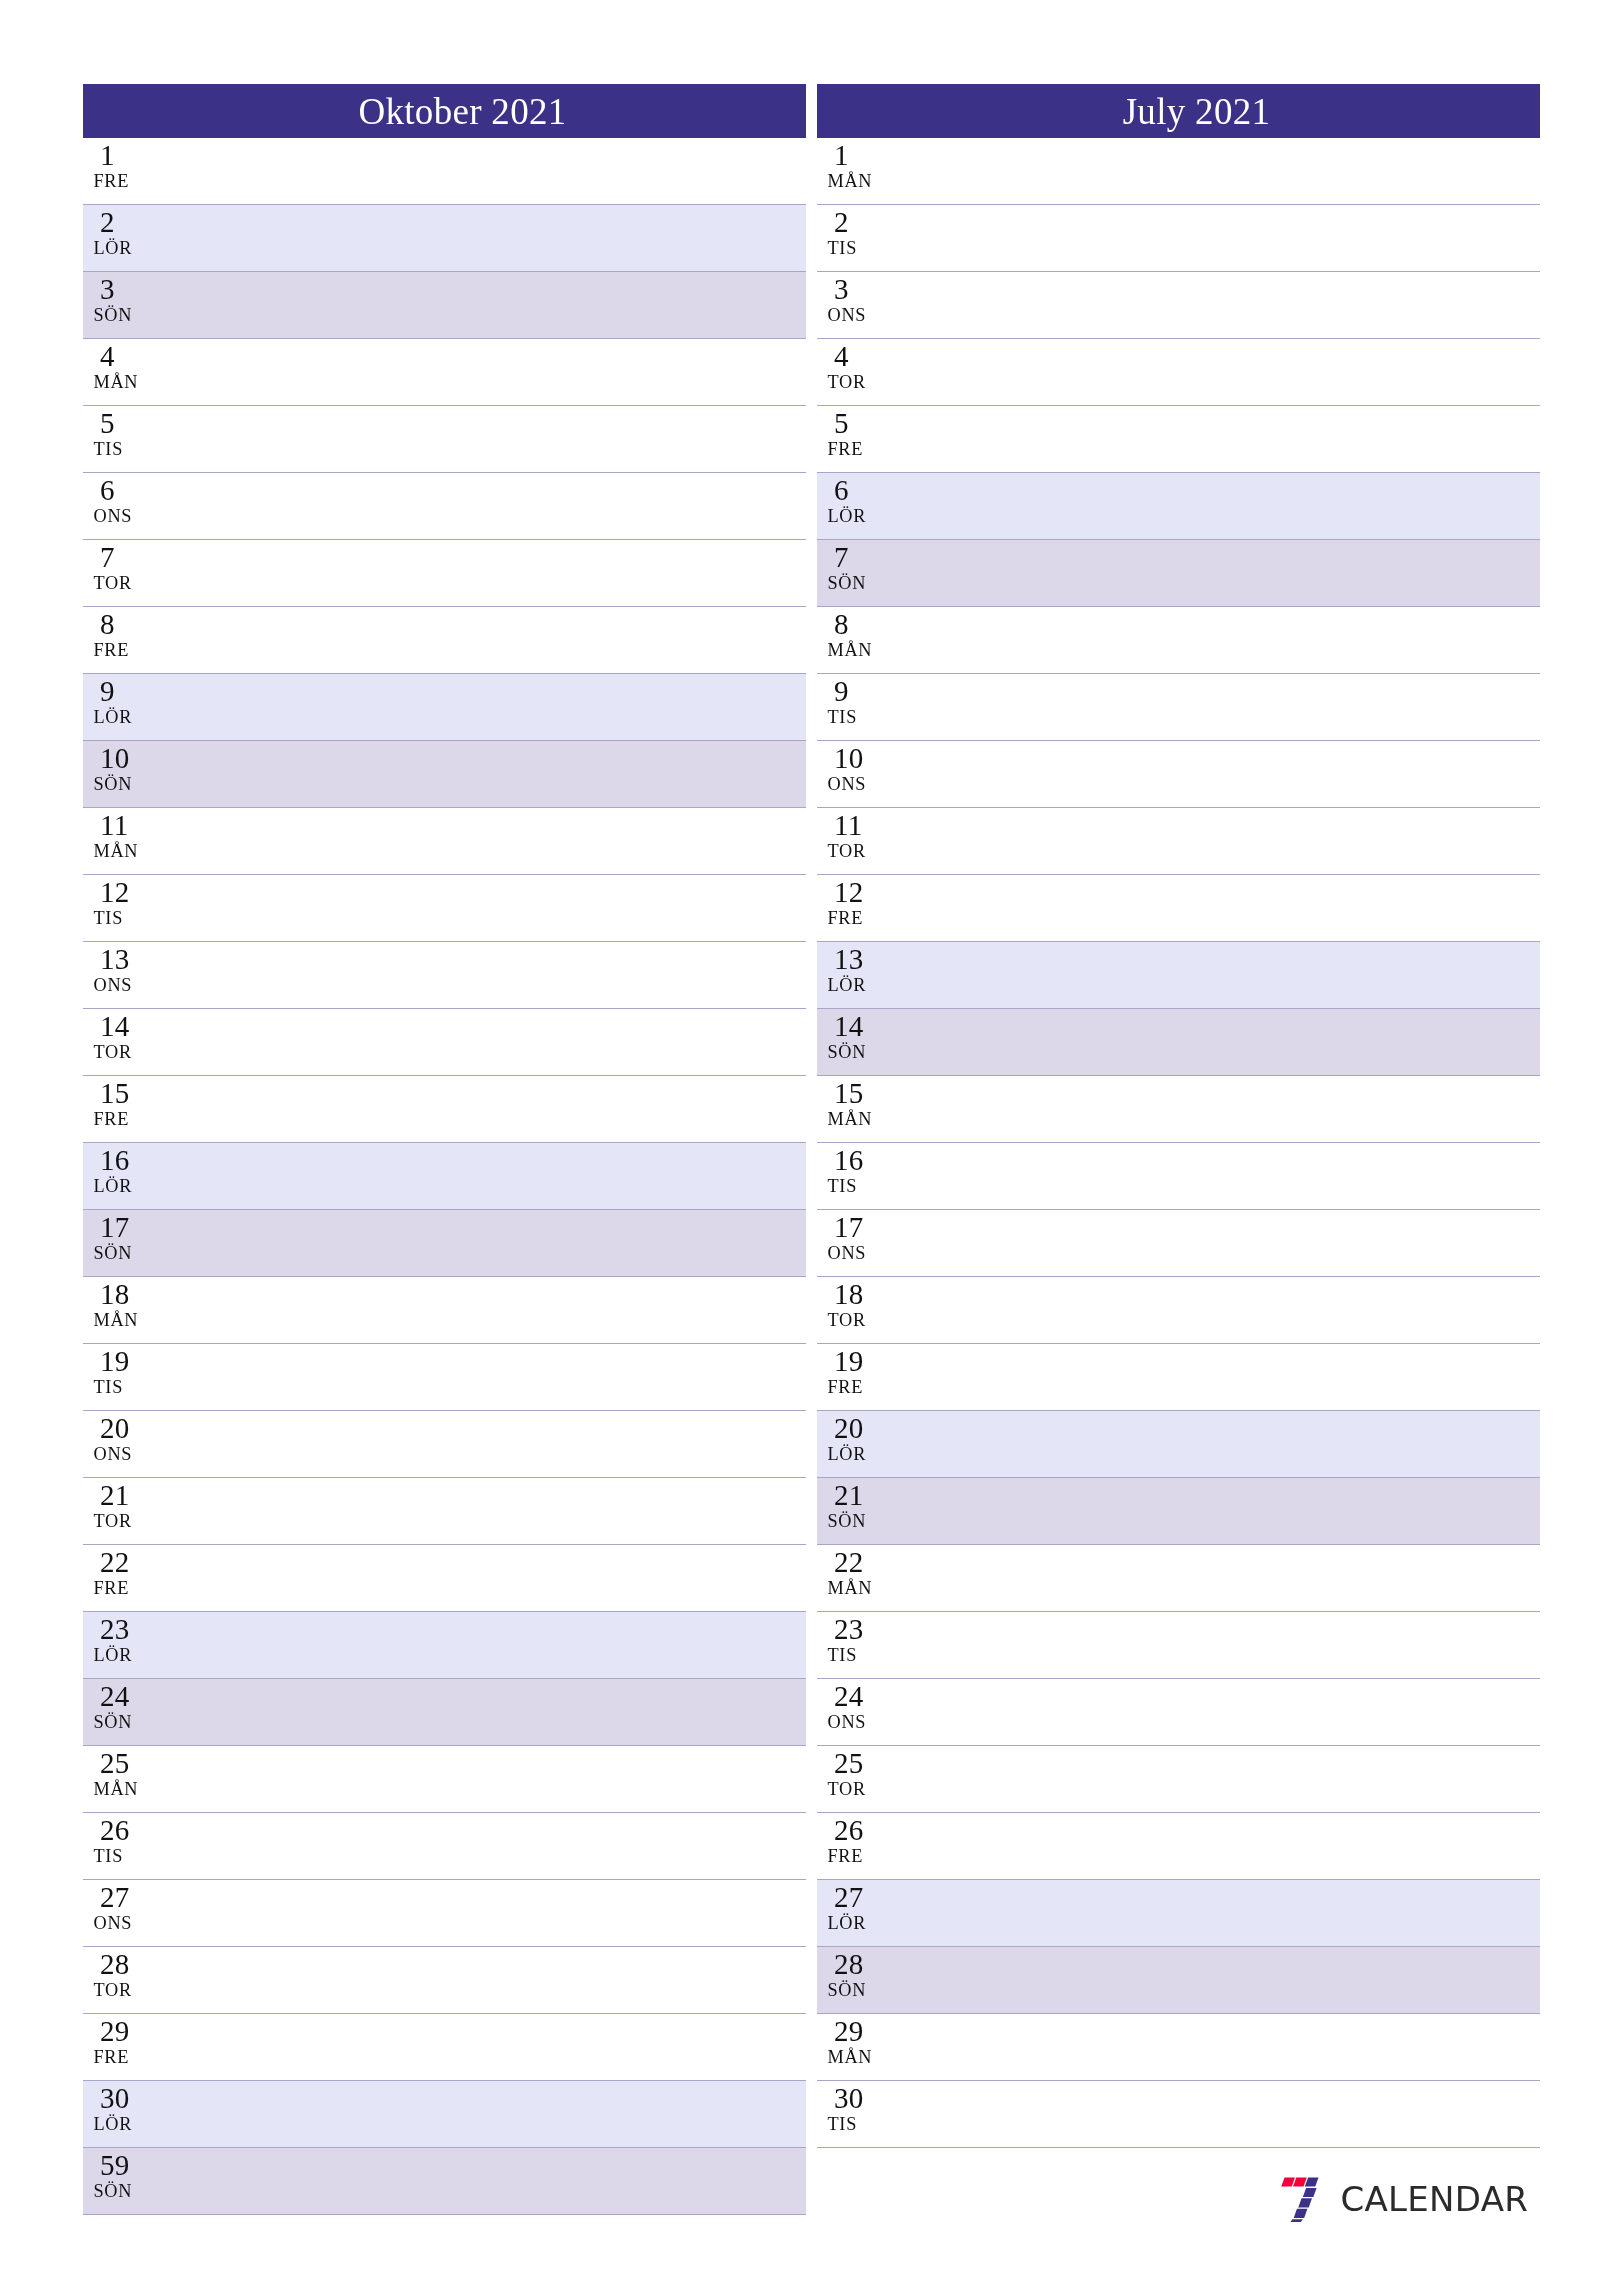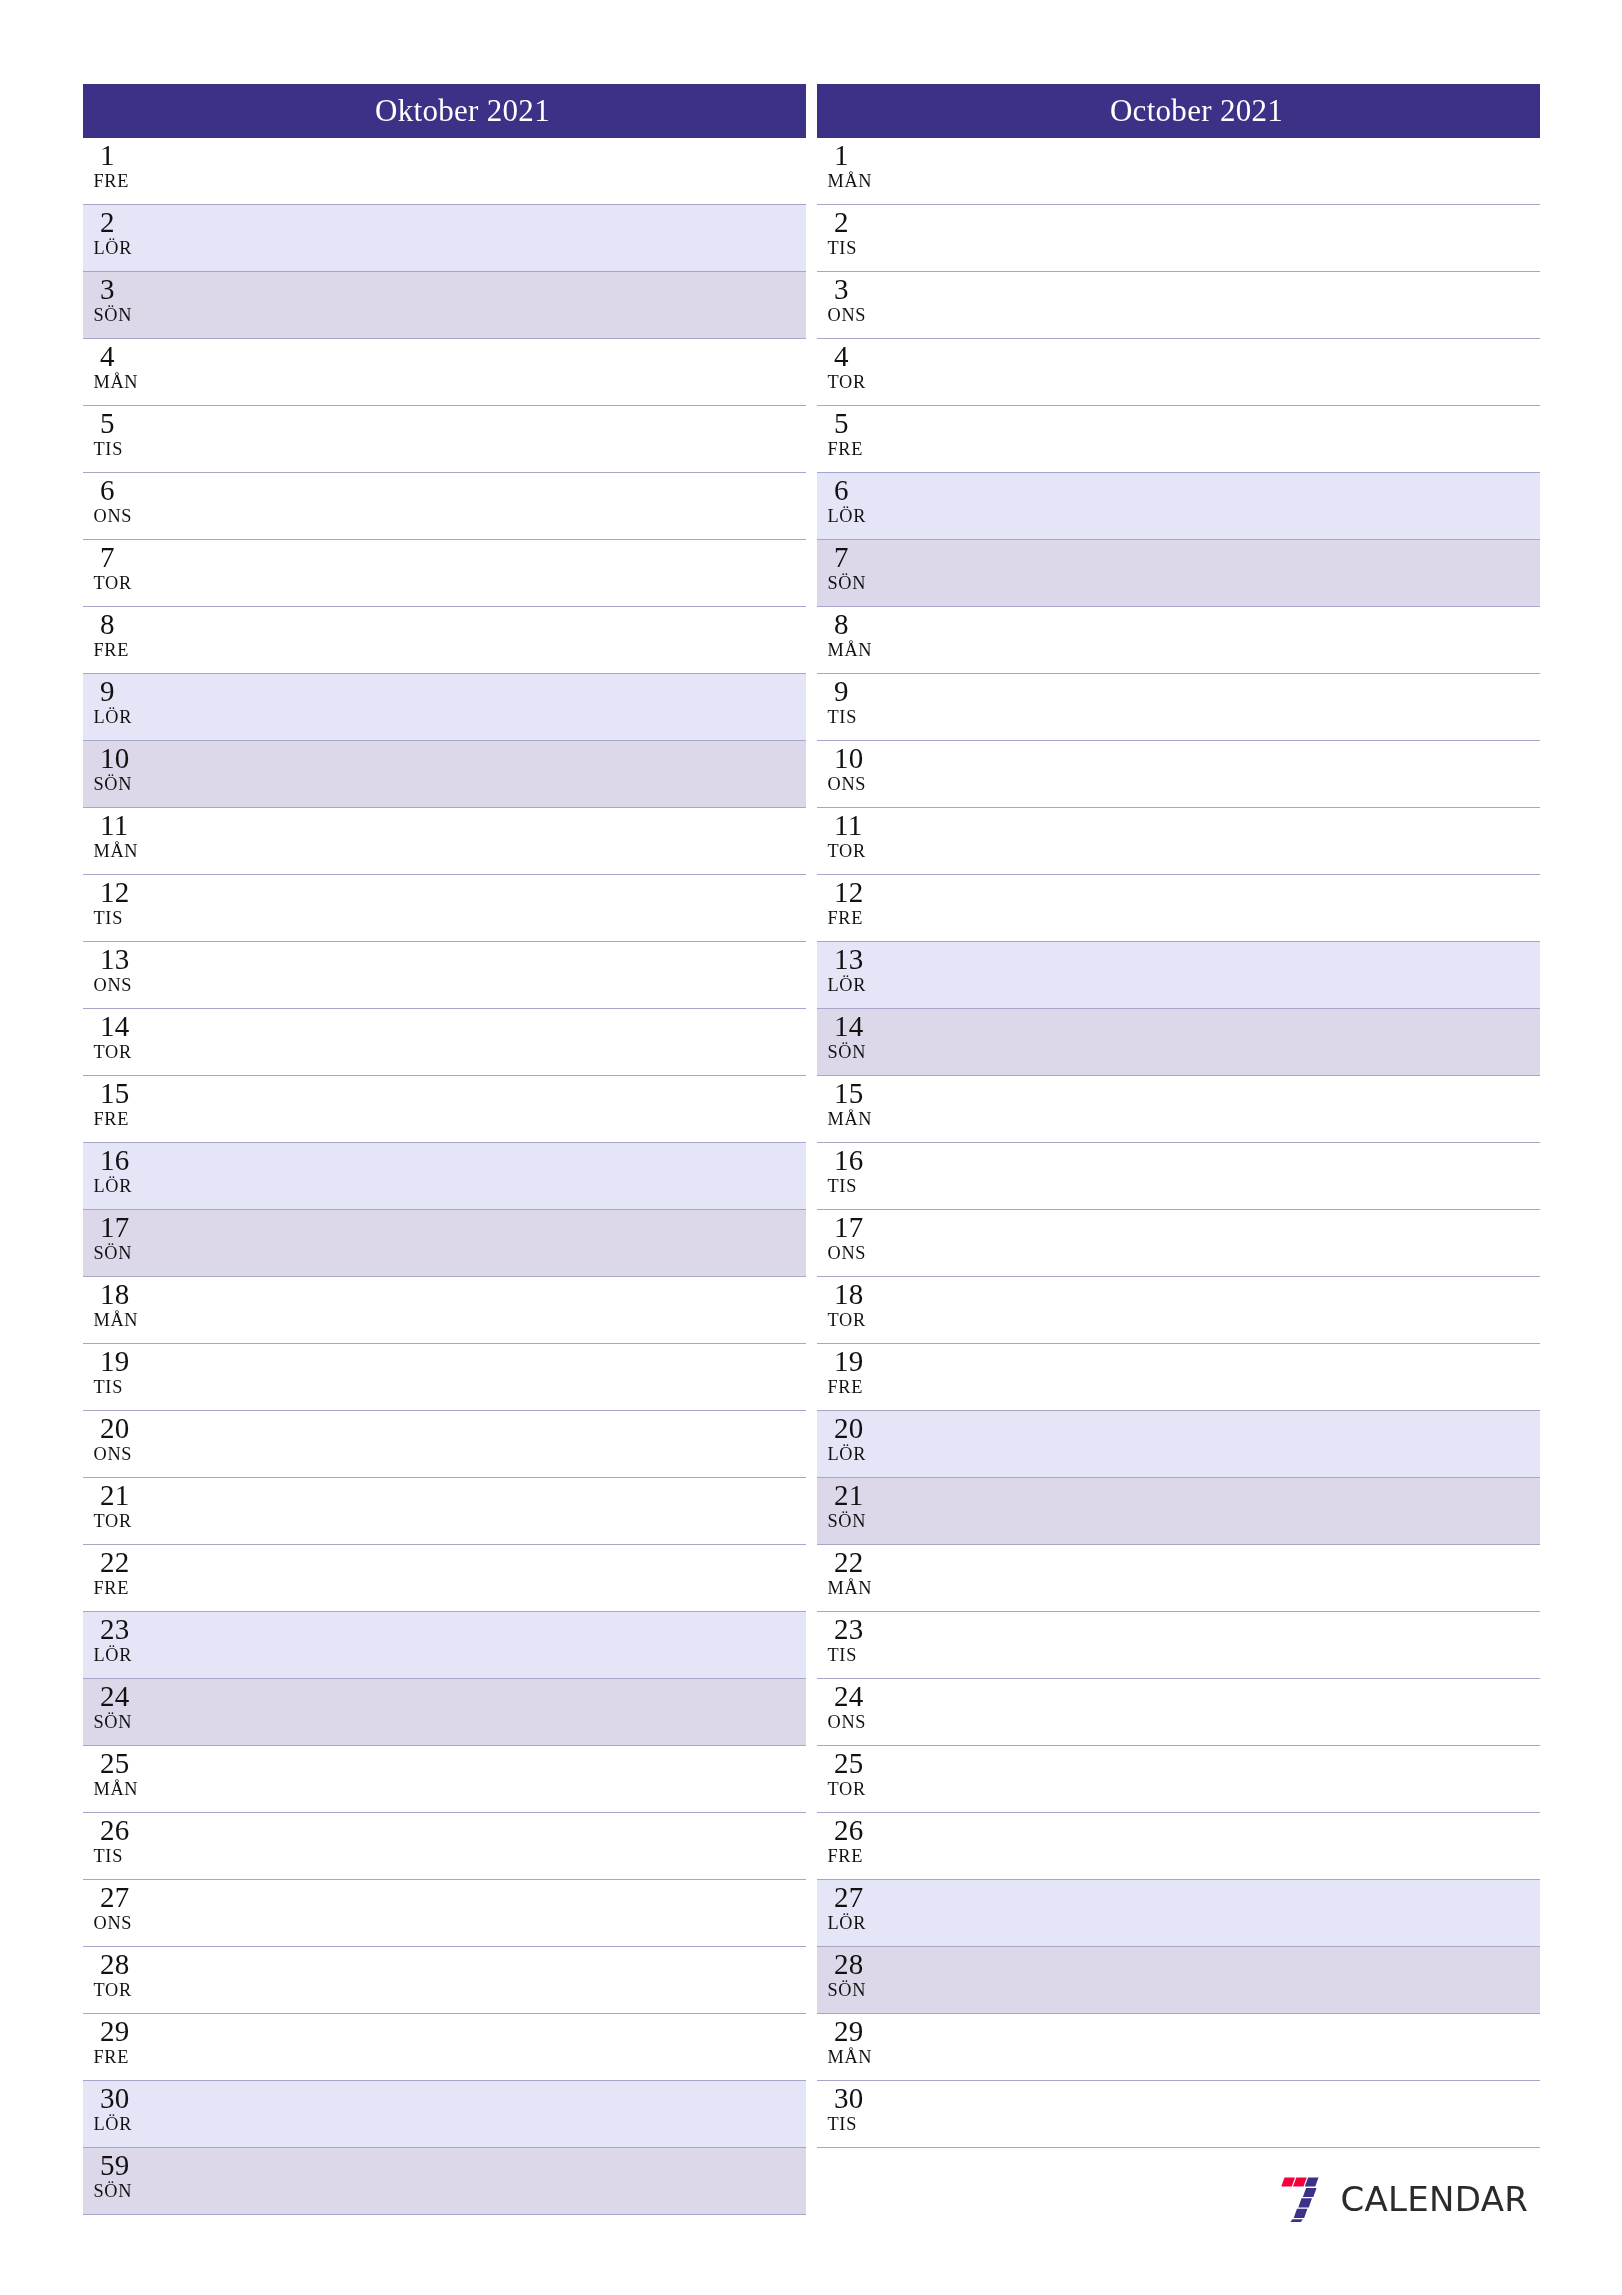--- a/index.html
+++ b/index.html
@@ -31,21 +31,21 @@
     flex-direction: column;
   }
 
   .month-header {
     height: 54px;
     background: #3b3288;
     color: #ffffff;
     display: flex;
     align-items: center;
     justify-content: center;
-    font-size: 31px;
+    font-size: 37px;
     letter-spacing: 0.3px;
     font-weight: 400;
     flex: 0 0 auto;
     padding-left: 36px;
   }
 
   .days {
     display: flex;
     flex-direction: column;
     flex: 0 0 auto;
@@ -235,21 +235,21 @@
         </div>
         <div class="day-row sun">
           <span class="day-num">59</span>
           <span class="day-abbr">SÖN</span>
         </div>
       </div>
   </div>
 
   <div class="month-col">
     <div class="month-header">
-      <span>October 2021</span>
+      <span>July 2021</span>
     </div>
     <div class="days">
         <div class="day-row">
           <span class="day-num">1</span>
           <span class="day-abbr">MÅN</span>
         </div>
         <div class="day-row">
           <span class="day-num">2</span>
           <span class="day-abbr">TIS</span>
         </div>

